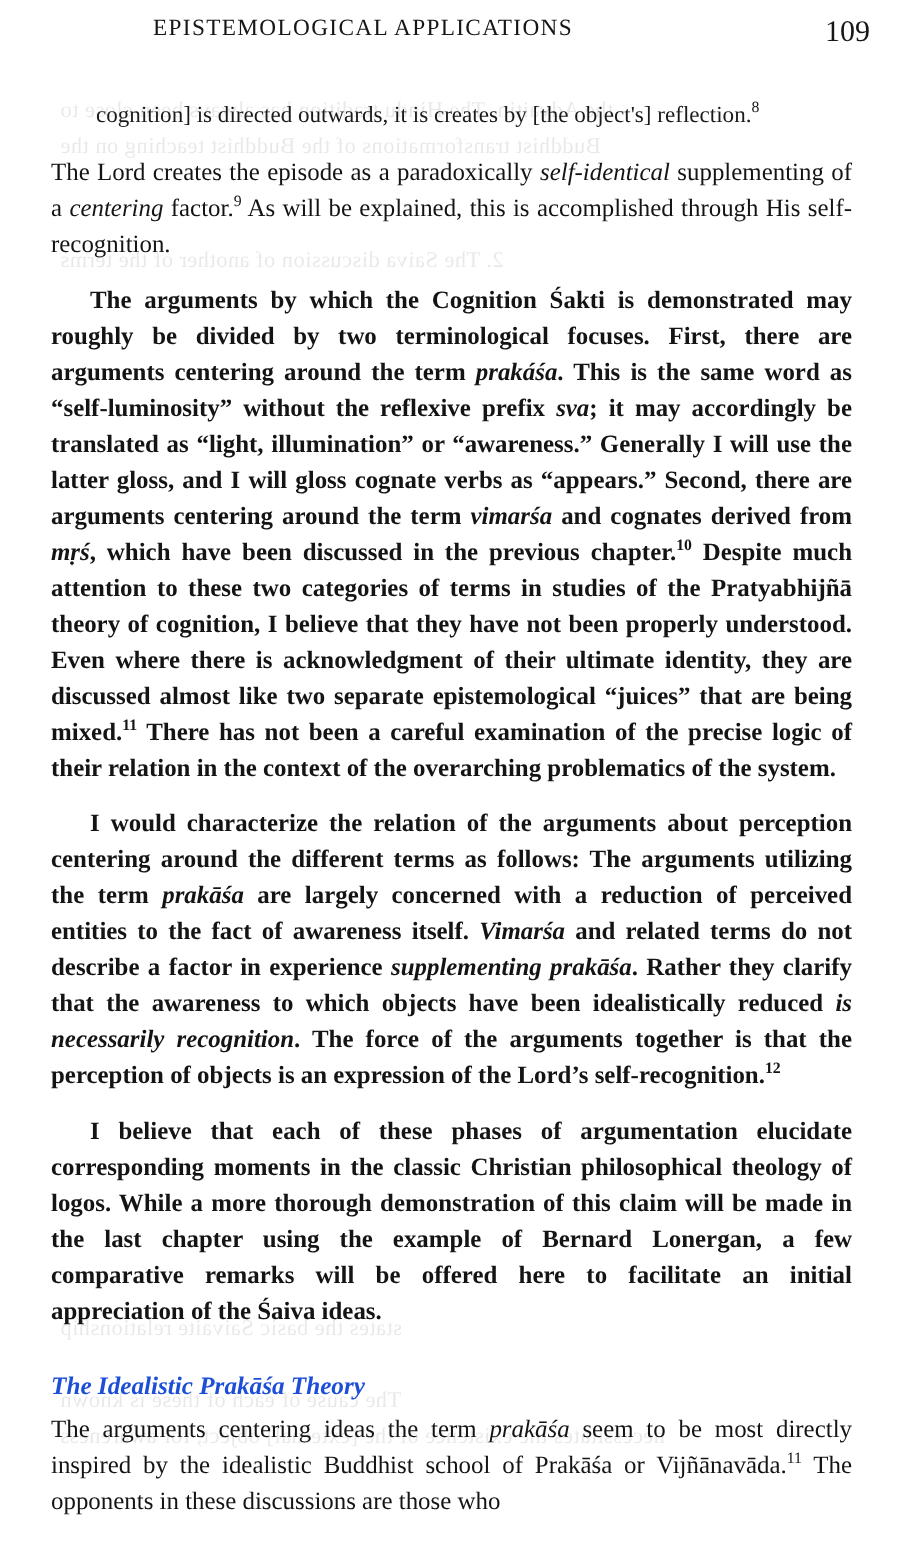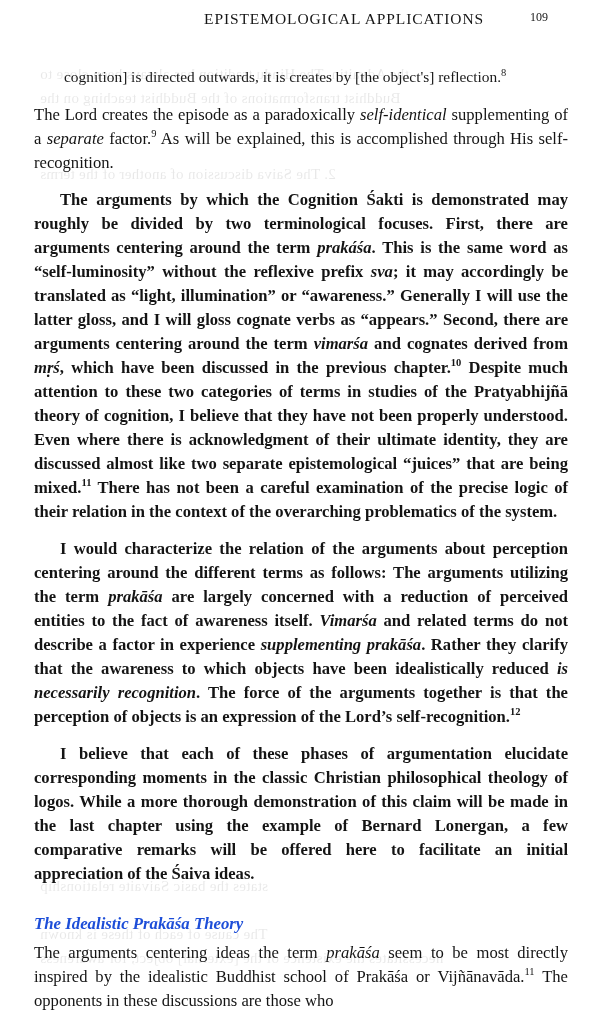--- a/index.html
+++ b/index.html
@@ -42,30 +42,30 @@
     position: absolute;
     top: 10px;
     left: 0;
     width: 600px;
     height: 26px;
   }
   .rh-title {
     position: absolute;
     left: 0;
     width: 484px;
-    text-align: right;
+    text-align: center;
     font-size: 15.5px;
     letter-spacing: 0.9px;
     color: #161616;
   }
   .rh-folio {
     position: absolute;
-    right: 52px;
+    right: 20px;
     top: 0;
-    font-size: 12px;
+    font-size: 20px;
     color: #161616;
     text-align: right;
   }
   .body-block {
     position: absolute;
     left: 34px;
     top: 66px;
     width: 534px;
   }
   p {
@@ -125,21 +125,21 @@
     <div class="rh-title">EPISTEMOLOGICAL APPLICATIONS</div>
     <div class="rh-folio">109</div>
   </div>
 
   <div class="body-block">
 
     <div class="quote">
       <span>cognition] is directed outwards, it is creates by [the object's] reflection.</span><sup>8</sup>
     </div>
 
-    <p class="gap-after"><span>The Lord creates the episode as a paradoxically </span><i>self-identical</i><span> supplementing of a </span><i>separate</i><span> factor.</span><sup>9</sup><span> As will be explained, this is accomplished through His self-recognition.</span></p>
+    <p class="gap-after"><span>The Lord creates the episode as a paradoxically </span><i>self-identical</i><span> supplementing of a </span><i>centering</i><span> factor.</span><sup>9</sup><span> As will be explained, this is accomplished through His self-recognition.</span></p>
     <p class="indent gap-after"><span>The arguments by which the Cognition Śakti is demonstrated may roughly be divided by two terminological focuses. First, there are arguments centering around the term </span><i>prakáśa</i><span>. This is the same word as “self-luminosity” without the reflexive prefix </span><i>sva</i><span>; it may accordingly be translated as “light, illumination” or “awareness.” Generally I will use the latter gloss, and I will gloss cognate verbs as “appears.” Second, there are arguments centering around the term </span><i>vimarśa</i><span> and cognates derived from </span><i>mṛś</i><span>, which have been discussed in the previous chapter.</span><sup>10</sup><span> Despite much attention to these two categories of terms in studies of the Pratyabhijñā theory of cognition, I believe that they have not been properly understood. Even where there is acknowledgment of their ultimate identity, they are discussed almost like two separate epistemological “juices” that are being mixed.</span><sup>11</sup><span> There has not been a careful examination of the precise logic of their relation in the context of the overarching problematics of the system.</span></p>
     <p class="indent gap-after"><span>I would characterize the relation of the arguments about perception centering around the different terms as follows: The arguments utilizing the term </span><i>prakāśa</i><span> are largely concerned with a reduction of perceived entities to the fact of awareness itself. </span><i>Vimarśa</i><span> and related terms do not describe a factor in experience </span><i>supplementing prakāśa</i><span>. Rather they clarify that the awareness to which objects have been idealistically reduced </span><i>is necessarily recognition</i><span>. The force of the arguments together is that the perception of objects is an expression of the Lord’s self-recognition.</span><sup>12</sup></p>
     <p class="indent"><span>I believe that each of these phases of argumentation elucidate corresponding moments in the classic Christian philosophical theology of logos. While a more thorough demonstration of this claim will be made in the last chapter using the example of Bernard Lonergan, a few comparative remarks will be offered here to facilitate an initial appreciation of the Śaiva ideas.</span></p>
 
     <h2 class="section-head">The Idealistic Prakāśa Theory</h2>
 
     <p><span>The arguments centering ideas the term </span><i>prakāśa</i><span> seem to be most directly inspired by the idealistic Buddhist school of Prakāśa or Vijñānavāda.</span><sup>11</sup><span> The opponents in these discussions are those who</span></p>
 
   </div>
 </div>

